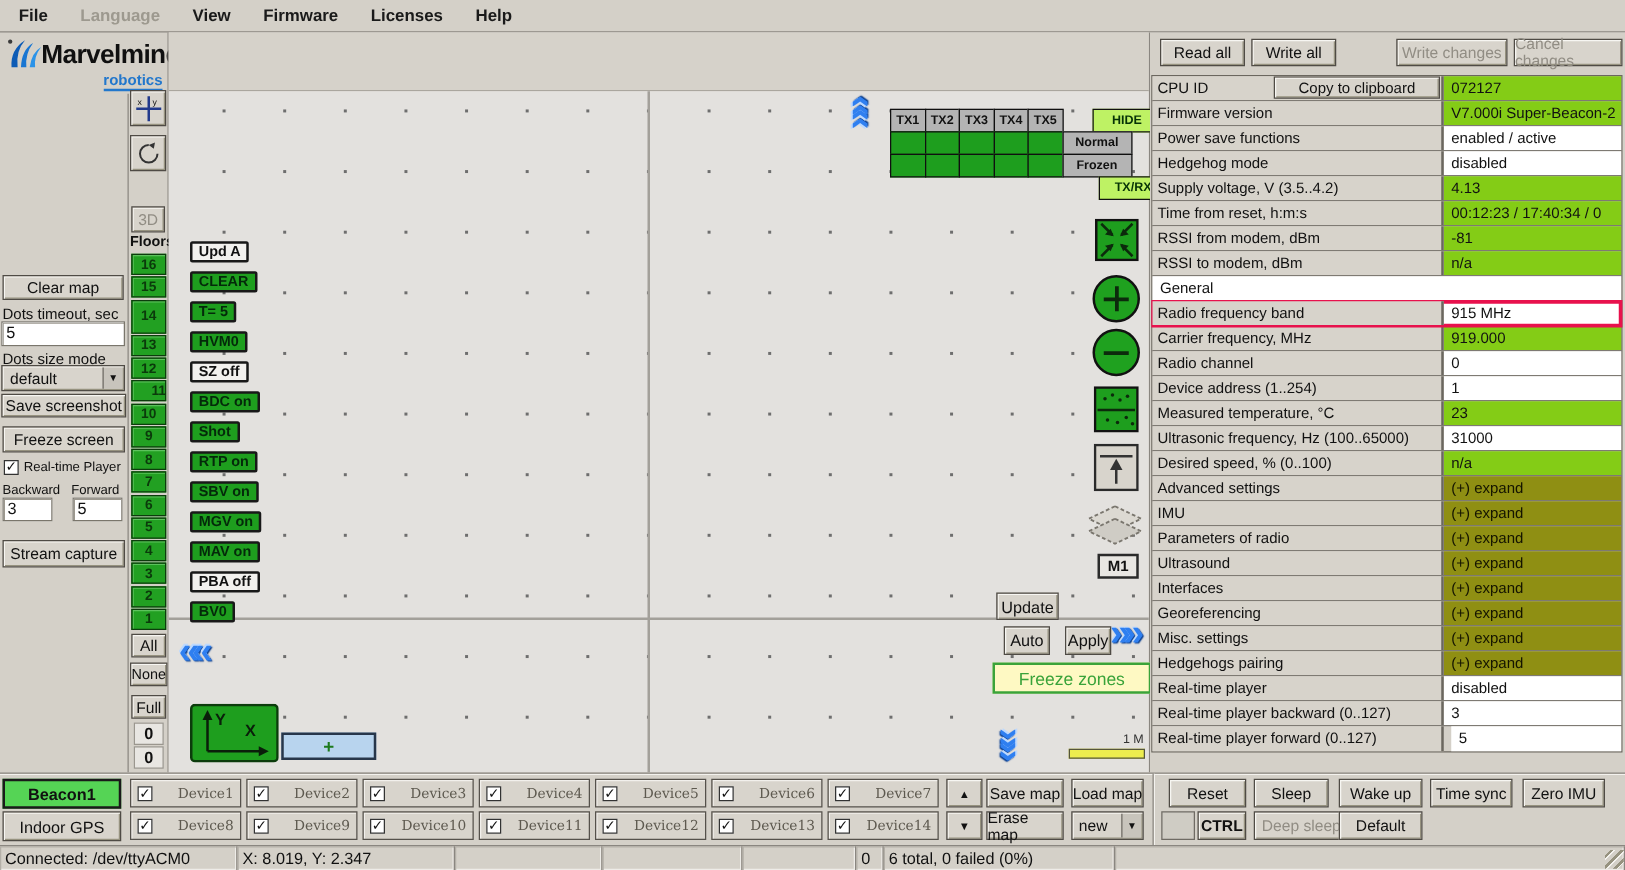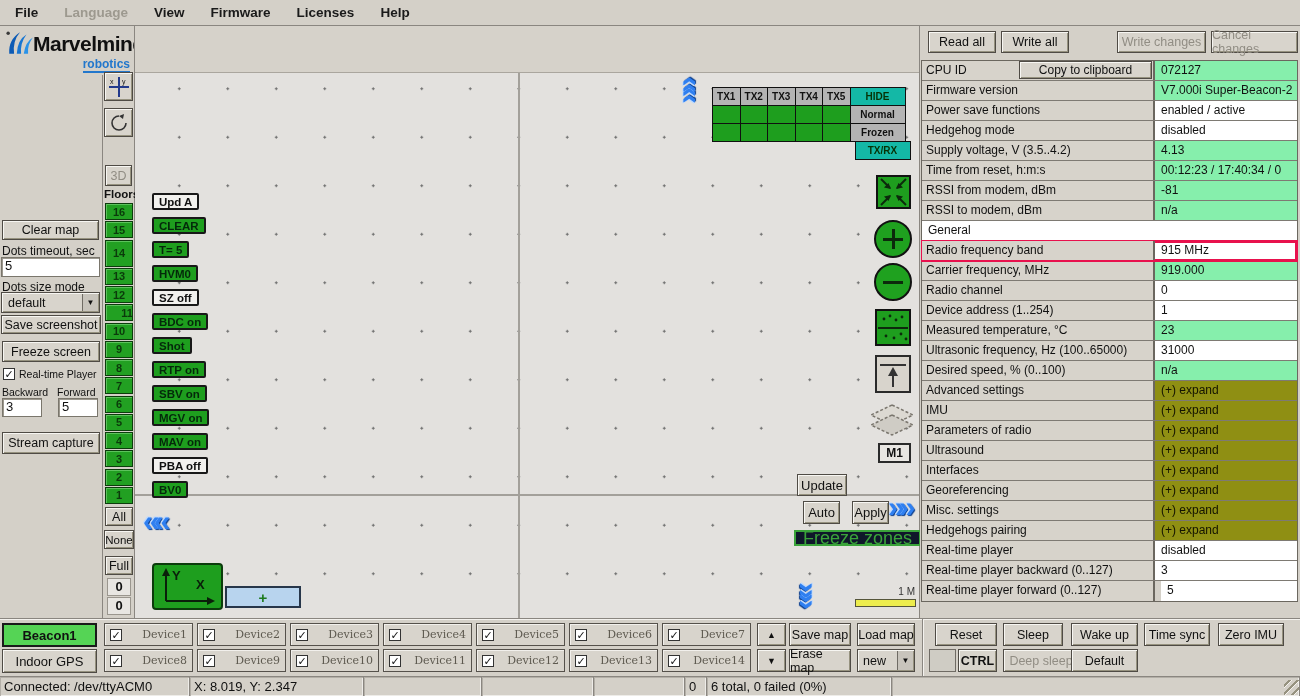--- a/index.html
+++ b/index.html
@@ -45,46 +45,46 @@
   .mapbtn { height:17px; padding:0 5px; font-size:11.5px; font-weight:700; border:2px solid #181818; border-radius:2px; display:flex; align-items:center; }
   .mapbtn.green { background:#1e9e1e; color:#04290a; }
   .mapbtn.white { background:#f2f1ee; color:#111; }
 
   .txtable { position:absolute; left:577px; top:62px; }
   .txrow { display:flex; }
   .txcell { width:28.5px; height:19px; border:1px solid #101010; margin-right:-1px; margin-top:-1px; font-size:10px; font-weight:700; display:flex; align-items:center; justify-content:center; }
   .txcell.side { width:56px; }
   .txcell.gray { background:#b4b4b4; color:#111; }
   .txcell.green { background:#1e9e1e; color:#072; }
-  .txcell.sidegreen { background:#14b8a6; color:#063306; }
+  .txcell.sidegreen { background:#bef264; color:#063306;margin-left:24px; }
   .txspacer { width:142.5px; height:19px; }
 
   .chev { position:absolute; font-size:30px; font-weight:900; color:#2f7ff0; line-height:26px;
           text-shadow:-1px -1px 0 #bcd9ff, 1px 1px 1px #0a3e8f; letter-spacing:-6px; }
 
   .circlebtn { position:absolute; width:38px; height:38px; border-radius:50%; background:#1fa11f; border:2px solid #121212; }
   .circlebtn .h { position:absolute; left:7px; top:16px; width:20px; height:3px; background:#0c2a0c; }
   .circlebtn .v { position:absolute; left:15.5px; top:7px; width:3px; height:20px; background:#0c2a0c; }
 
   .iconbox { position:absolute; }
   .m1btn { position:absolute; left:743px; top:417px; width:33px; height:20px; background:#e8e6e2; border:2px solid #2a2a2a; font-size:12px; font-weight:700; display:flex; align-items:center; justify-content:center; }
 
-  .freeze { position:absolute; left:659px; top:504px; width:127px; height:16px; background:#0f172a; border:2px solid #3aa33a; color:#3aa33a; font-size:18px; display:flex; align-items:center; justify-content:center; }
+  .freeze { position:absolute; left:659px; top:504px; width:127px; height:25px; background:#fef9c3; border:2px solid #3aa33a; color:#3aa33a; font-size:14px; display:flex; align-items:center; justify-content:center; }
   .plusbox { position:absolute; left:90px; top:560px; width:76px; height:22px; background:#b8d4ee; border:2px solid #27364a; color:#1d7a1d; font-size:15px; font-weight:700; display:flex; align-items:center; justify-content:center; }
   .scalebar { position:absolute; left:720px; top:573px; width:61px; height:8px; background:#eded4e; border:1px solid #55553a; }
   .scalelbl { position:absolute; left:740px; top:560px; width:40px; font-size:10px; color:#333; text-align:right; }
 
   
   .panel { position:absolute; left:920px; top:26px; width:380px; height:592px; background:#d4d0c8; }
   .ptable { position:absolute; left:1px; top:34px; width:377px; border:1px solid #6b675f; background:#d4d0c8; }
   .prow { display:flex; height:20px; border-bottom:1px solid #7e7a73; position:relative; }
   .prow:last-child { border-bottom:none;gap:6px; }
   .plabel { width:233px; background:#d7d3cb; border-right:2px solid #6b675f; font-size:12px; padding:2px 0 0 4px; white-space:nowrap; overflow:hidden; position:relative; }
   .pvalue { flex:1; font-size:12px; padding:2px 0 0 6px; white-space:nowrap; overflow:hidden; }
-  .pvalue.gray { background:#86efac; }
+  .pvalue.gray { background:#84cc16; }
   .pvalue.white { background:#ffffff; }
   .pvalue.olive { background:#8f8f13; color:#141400; }
   .prow.hl { outline:3px solid #e8114d; outline-offset:-2px; z-index:3; }
   .copybtn { position:absolute; right:1px; top:0px; width:133px; height:18px; font-size:12px; }
 
   
   .bottombar { position:absolute; left:0; top:618px; width:1300px; height:58px; background:#d4d0c8; border-top:1px solid #8a8680; box-shadow:inset 0 1px 0 #f4f2ee; }
   .beacon { position:absolute; left:2px; top:4px; width:95px; height:24px; background:#55d455; border:2px solid #1a1a1a; font-size:13px; font-weight:700; display:flex; align-items:center; justify-content:center; }
   .devgrid { position:absolute; left:104px; top:4px; display:grid; grid-template-columns:repeat(7,89px); grid-auto-rows:23px; gap:3px 4px; }
   .devcell { background:#d8d4cc; border:1px solid #55514b; box-shadow:inset 1px 1px 0 #f2f0ec; display:flex; align-items:center; padding:0 5px; justify-content:space-between; }

